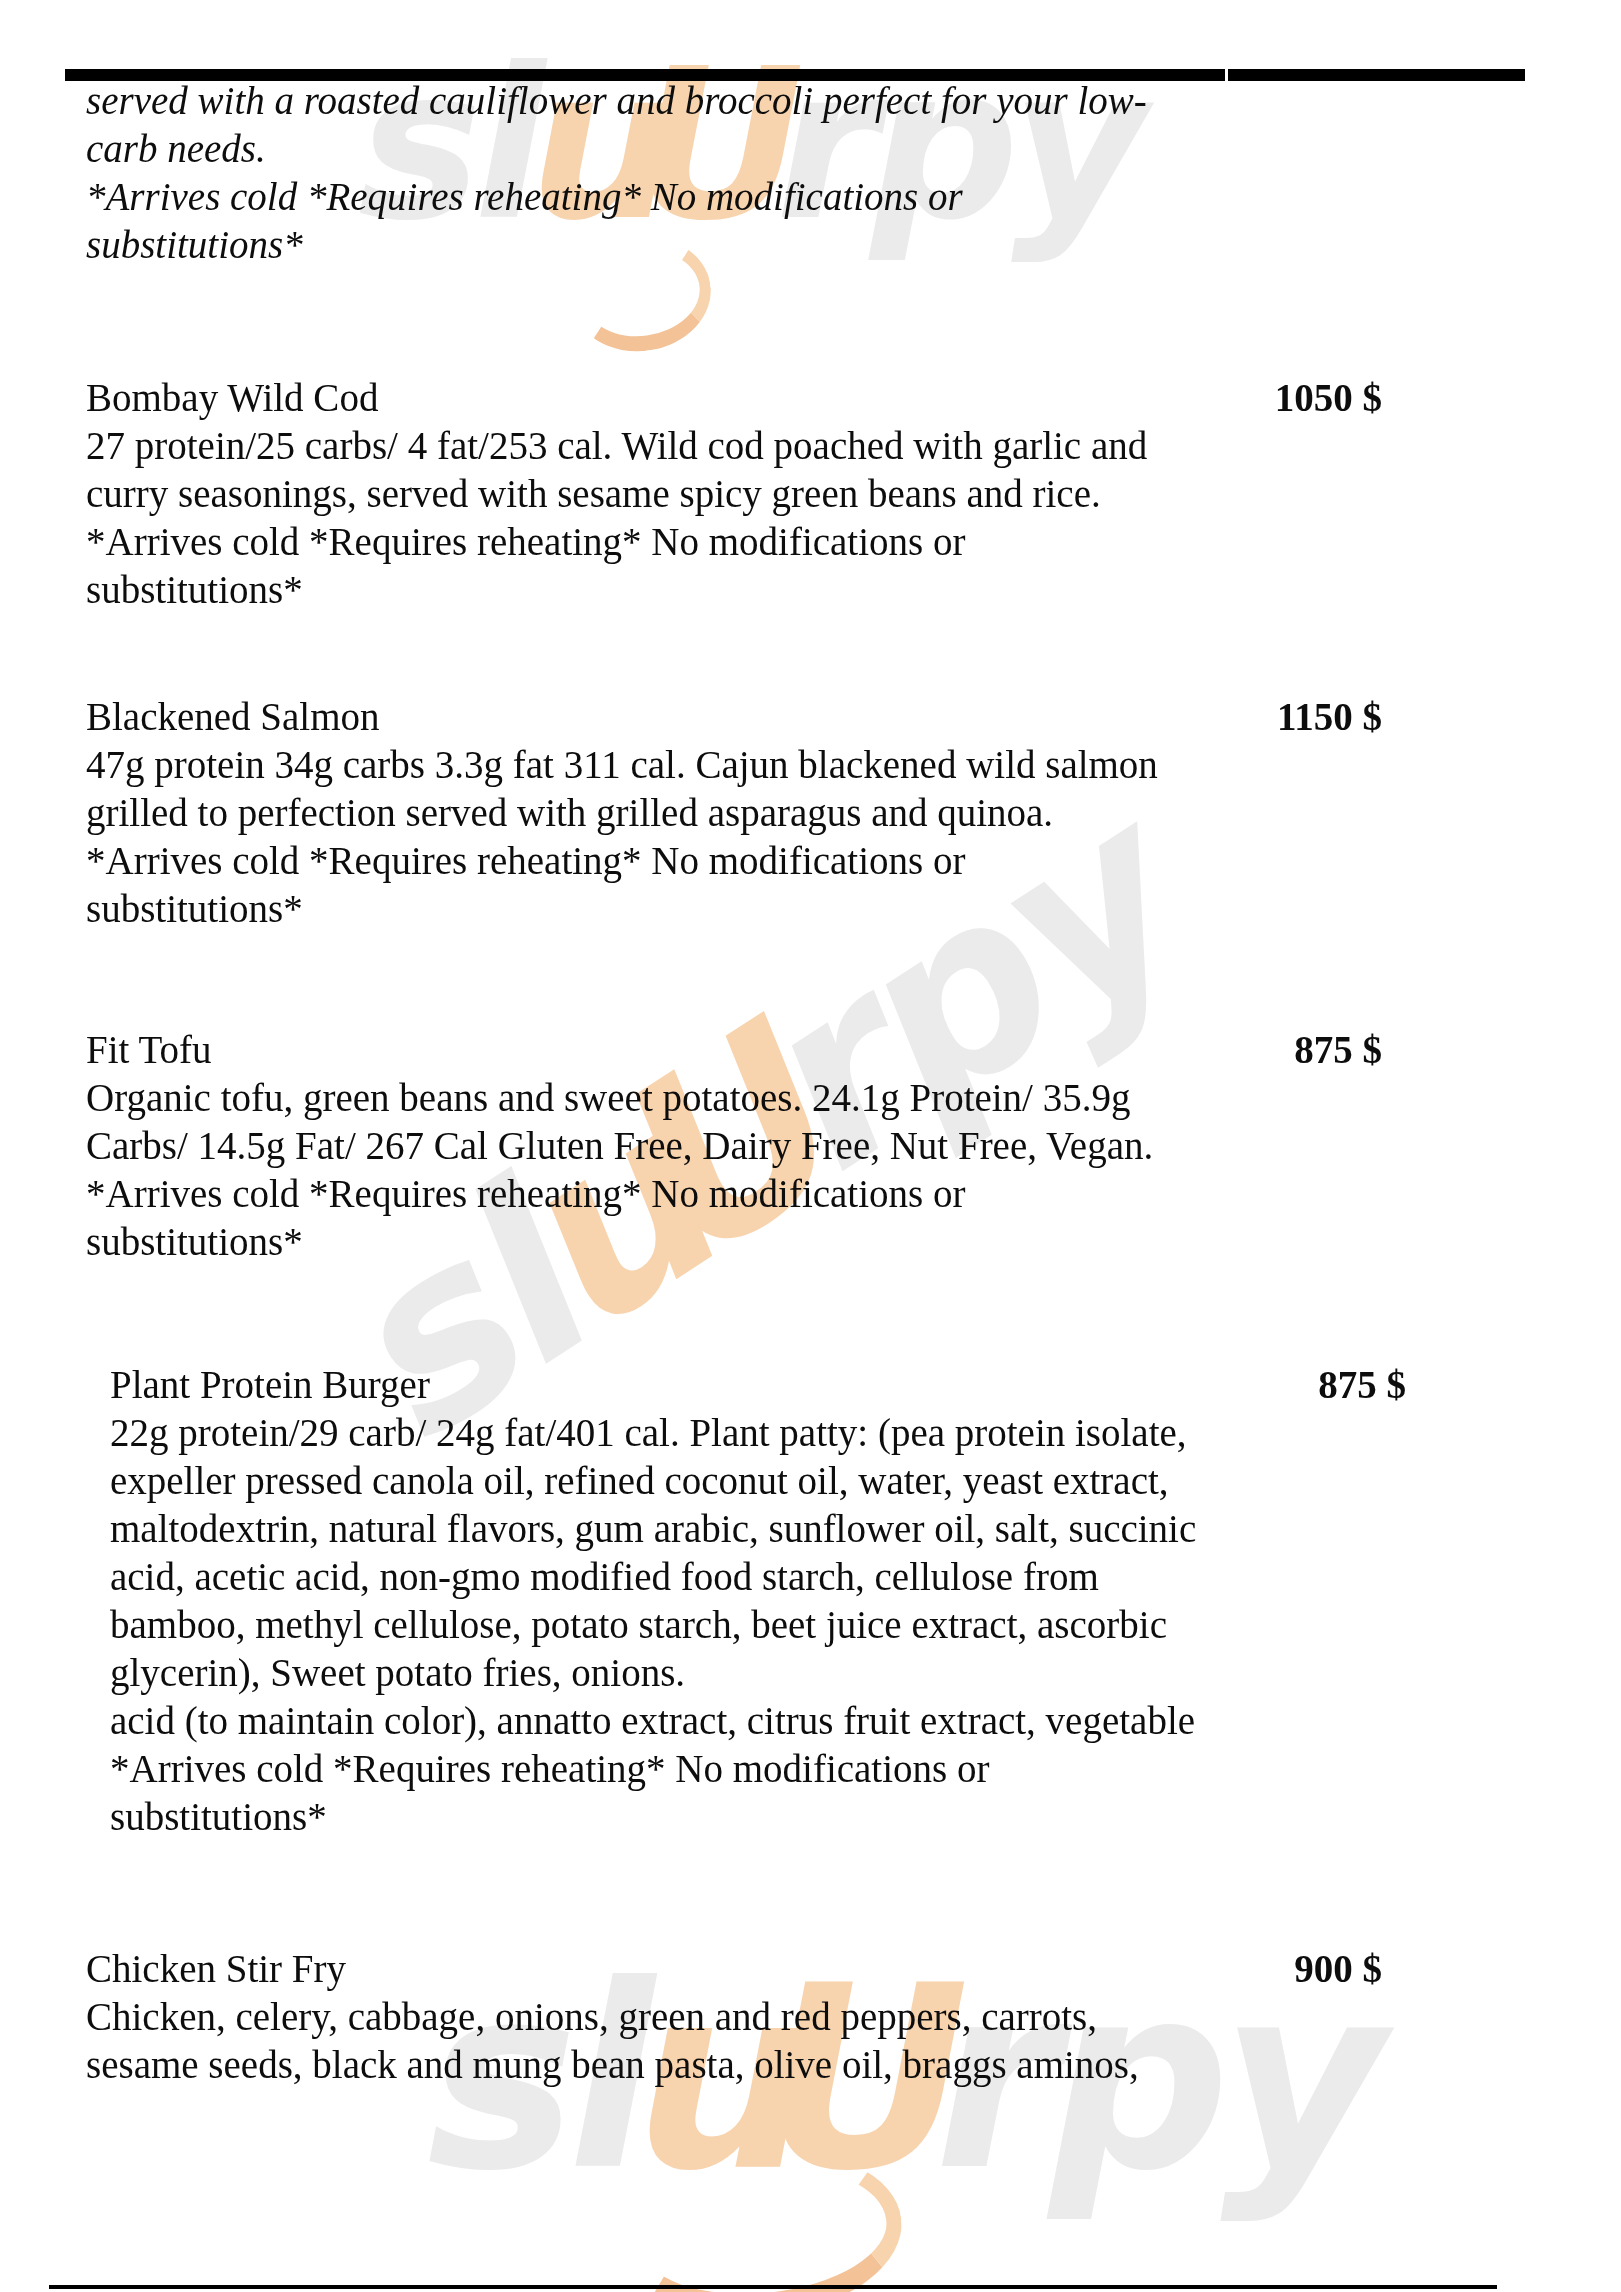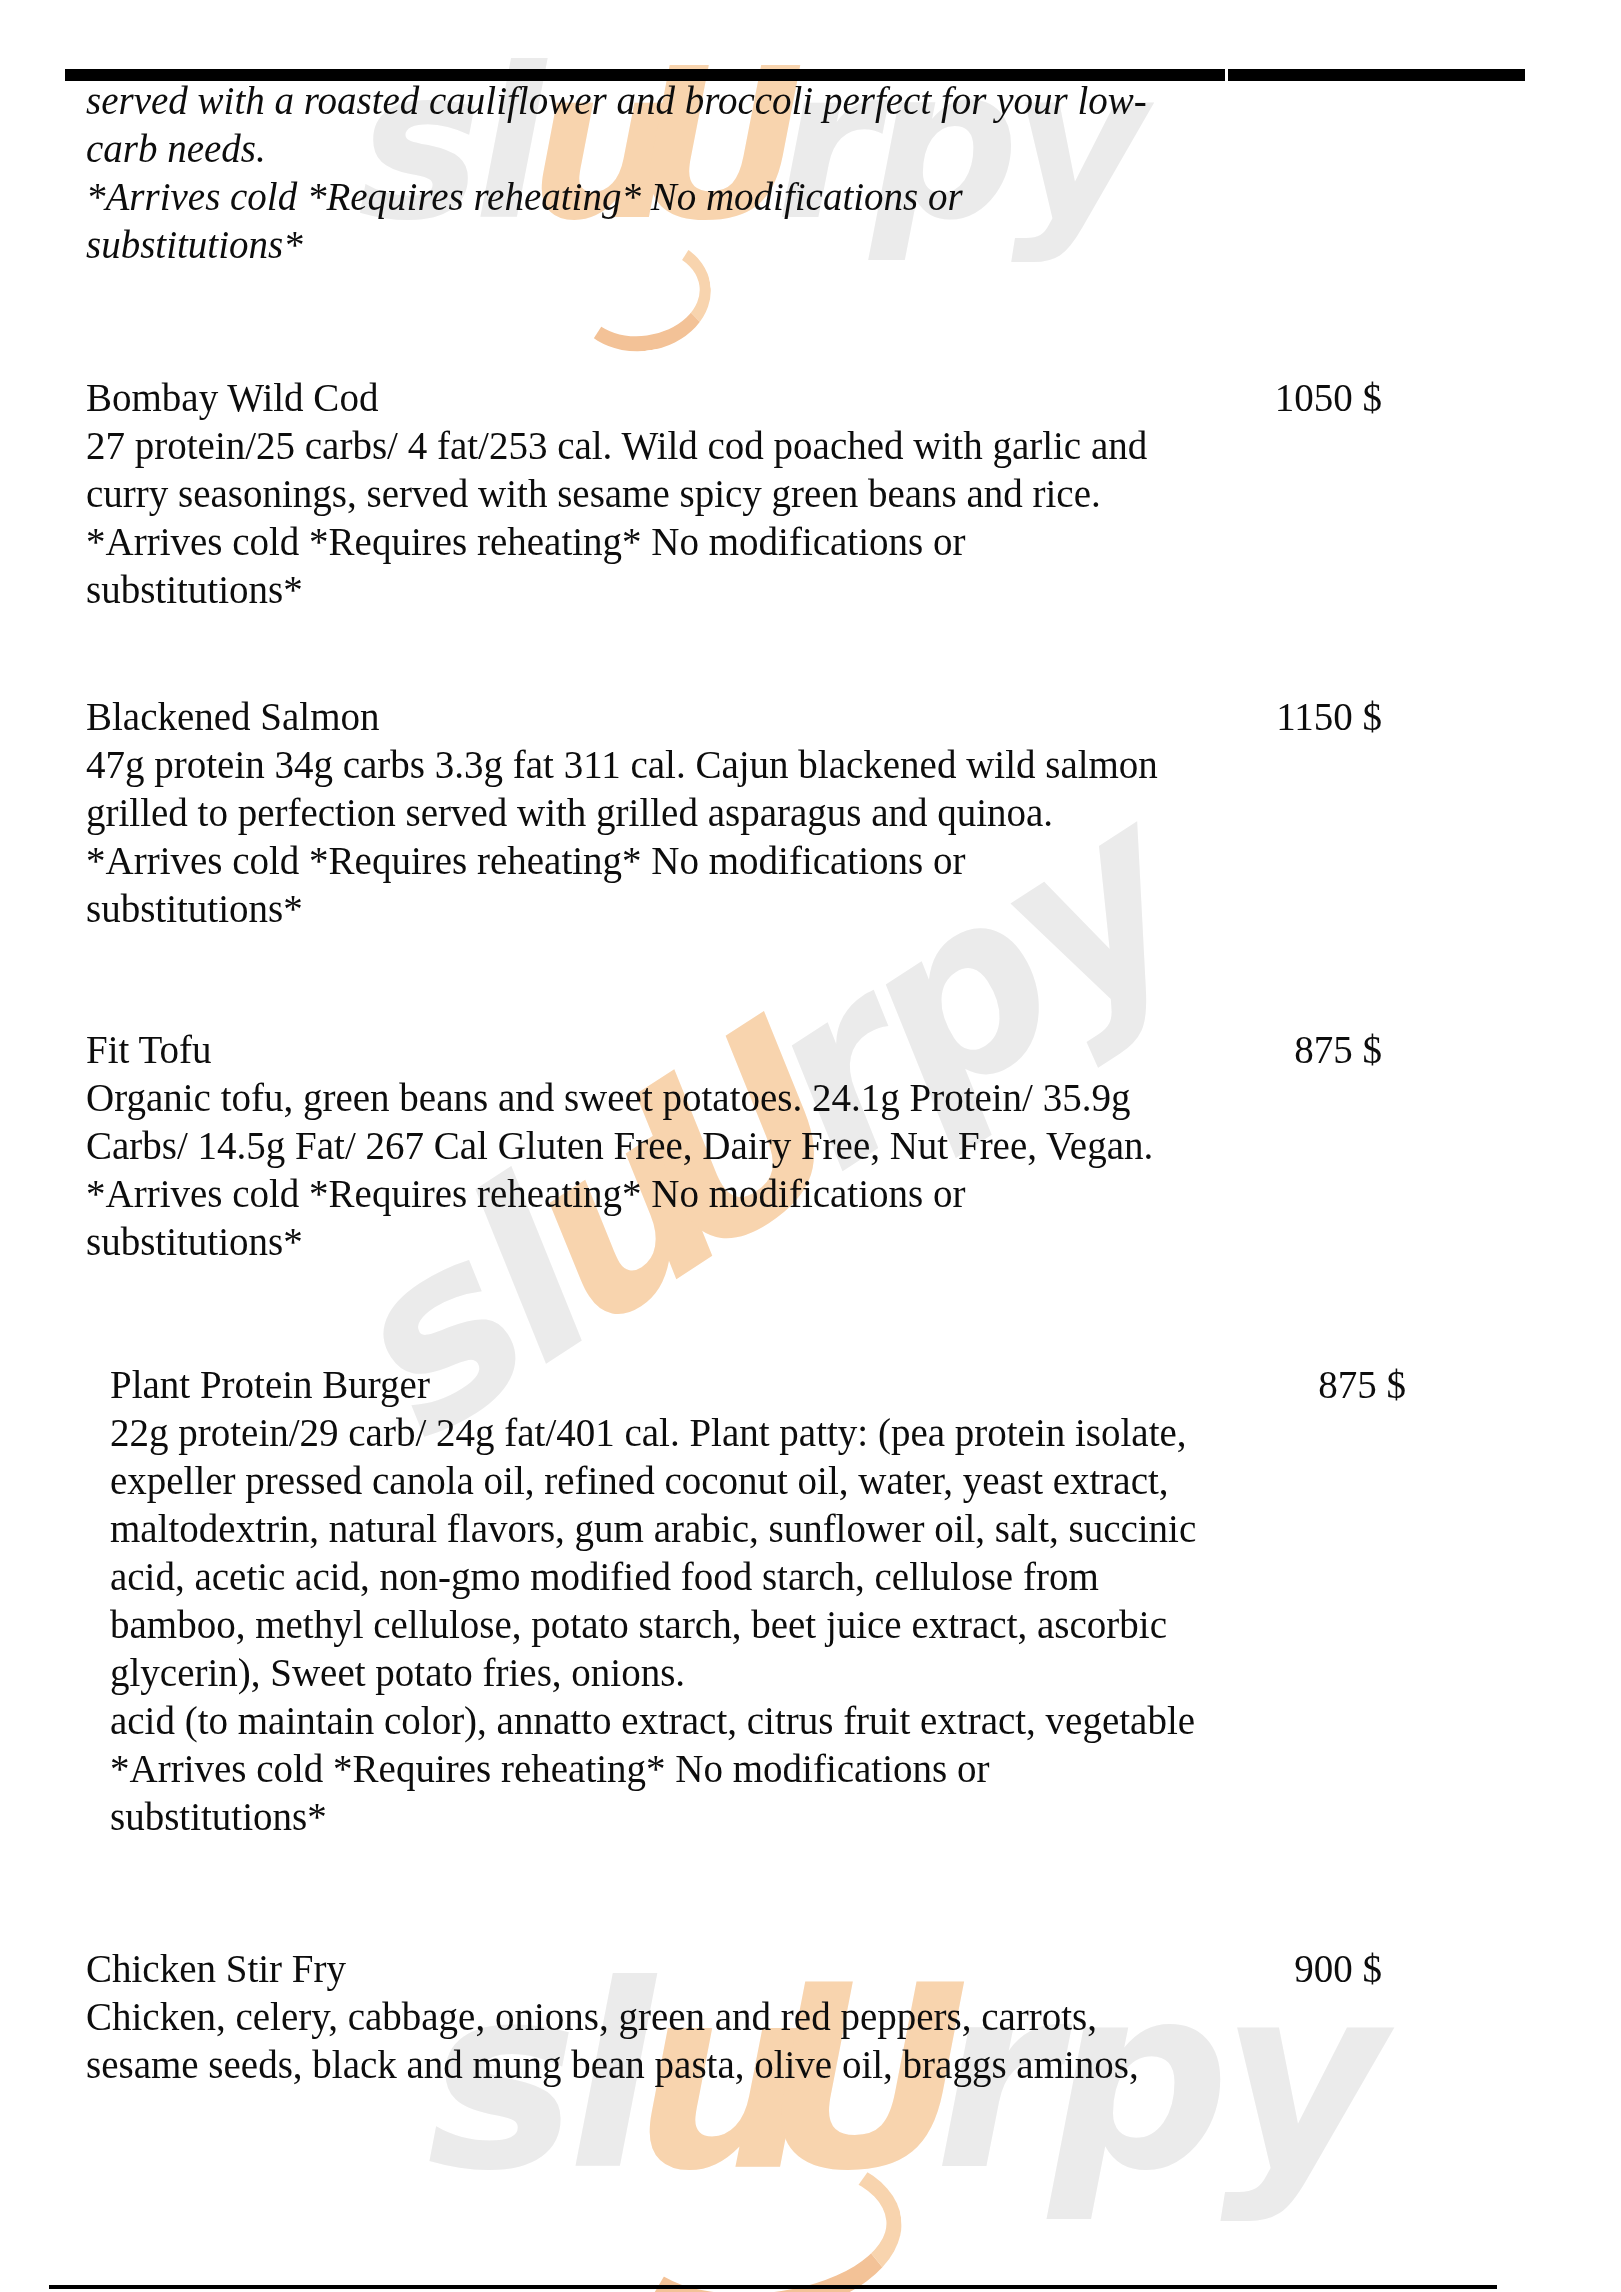--- a/index.html
+++ b/index.html
@@ -50,21 +50,21 @@
   .rule-bottom{left:49px;top:2285px;width:1448px;height:3.9px;}
 
   
   .item{
     position:absolute;left:86px;width:1296px;
     z-index:1;
     font-size:39px;line-height:48px;
   }
   .title-row{display:flex;justify-content:space-between;align-items:baseline;}
   .item-name{white-space:nowrap;}
-  .item-price{white-space:nowrap;}
+  .item-price{white-space:nowrap;font-weight:bold;}
   .line{white-space:nowrap;}
 
   .item-continuation{top:77px;font-style:italic;}
   .item-0{top:374px;}
   .item-1{top:693px;}
   .item-2{top:1026px;}
   .item-3{top:1361px;margin-left:24px;}
   .item-4{top:1945px;}
 </style>
 </head>

